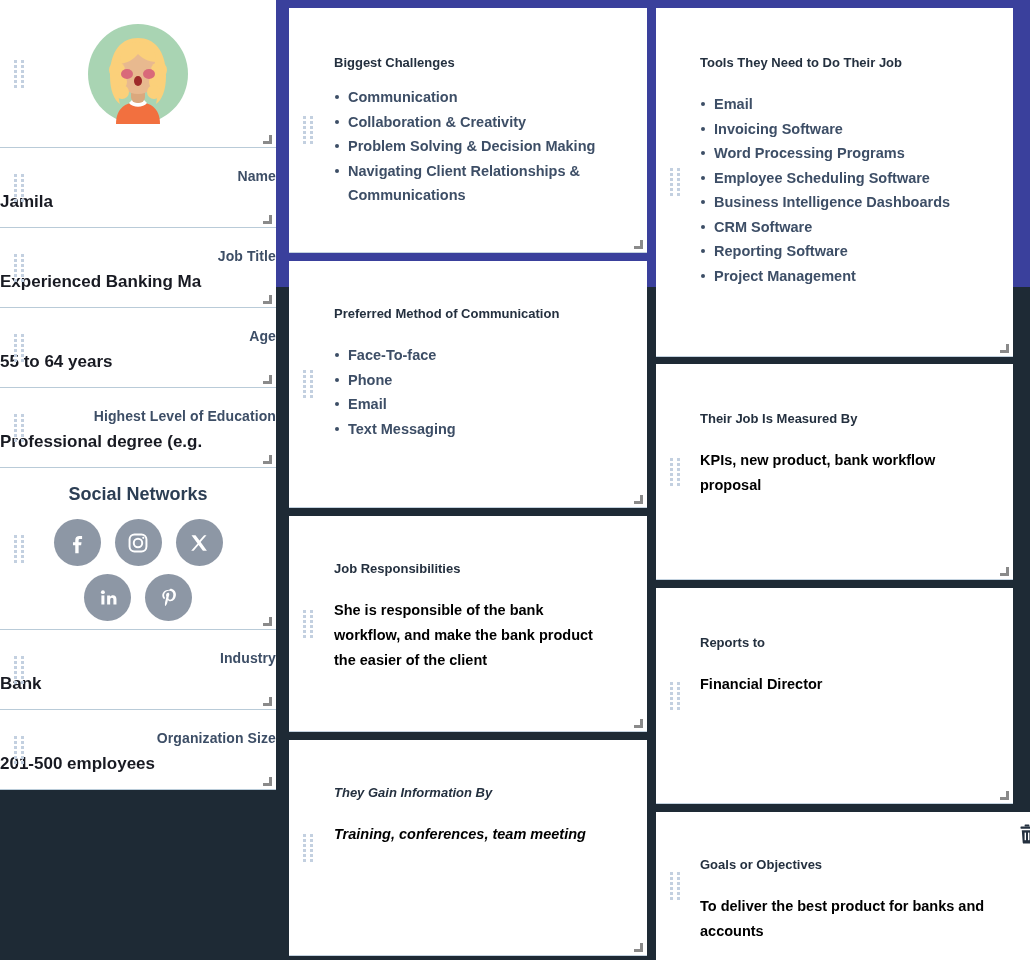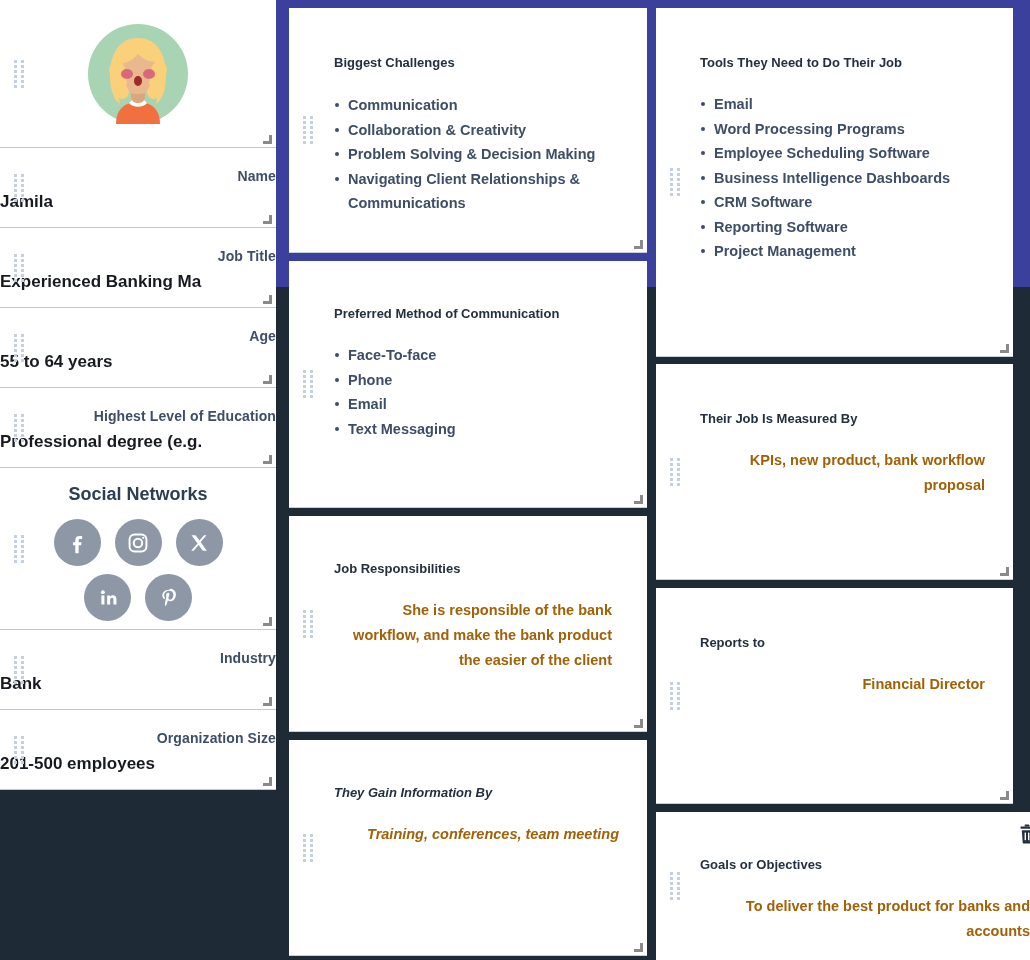--- a/index.html
+++ b/index.html
@@ -100,23 +100,22 @@
   .col-card .drag-handle { top: 50%; transform: translateY(-50%); }
   .card-title {
     font-size: 13px;
     font-weight: 700;
     color: #24303f;
     line-height: 29px;
   }
   .card-body {
     font-size: 14.5px;
     font-weight: 700;
-    color: #a16207;
+    color: #000000;
     line-height: 25px;
-    text-align: right;
   }
   ul.card-list { list-style: none; margin: 0; padding: 0; }
   ul.card-list li {
     position: relative;
     padding-left: 14px;
     font-size: 14.5px;
     font-weight: 700;
     color: #3d4e66;
     line-height: 24.5px;
     margin-bottom: 0px;
@@ -411,21 +410,21 @@
         <i></i>
         <i></i>
         <i></i>
         <i></i>
         <i></i>
         <i></i>
         <i></i>
       </div>
     <div style="padding:40px 28px 0 45px;">
       <div class="card-title">Biggest Challenges</div>
-      <ul class="card-list" style="margin-top:16px;">
+      <ul class="card-list" style="margin-top:8px;">
         <li>Communication</li>
         <li>Collaboration &amp; Creativity</li>
         <li>Problem Solving &amp; Decision Making</li>
         <li>Navigating Client Relationships &amp; Communications</li>
       </ul>
     </div>
     <div class="resize-handle">
         <span class="v"></span>
         <span class="h"></span>
       </div>
@@ -523,20 +522,21 @@
         <i></i>
         <i></i>
         <i></i>
         <i></i>
         <i></i>
       </div>
     <div style="padding:40px 28px 0 44px;">
       <div class="card-title">Tools They Need to Do Their Job</div>
       <ul class="card-list" style="margin-top:15px;">
         <li>Email</li>
+        <li>Invoicing Software</li>
         <li>Word Processing Programs</li>
         <li>Employee Scheduling Software</li>
         <li>Business Intelligence Dashboards</li>
         <li>CRM Software</li>
         <li>Reporting Software</li>
         <li>Project Management</li>
       </ul>
     </div>
     <div class="resize-handle">
         <span class="v"></span>

